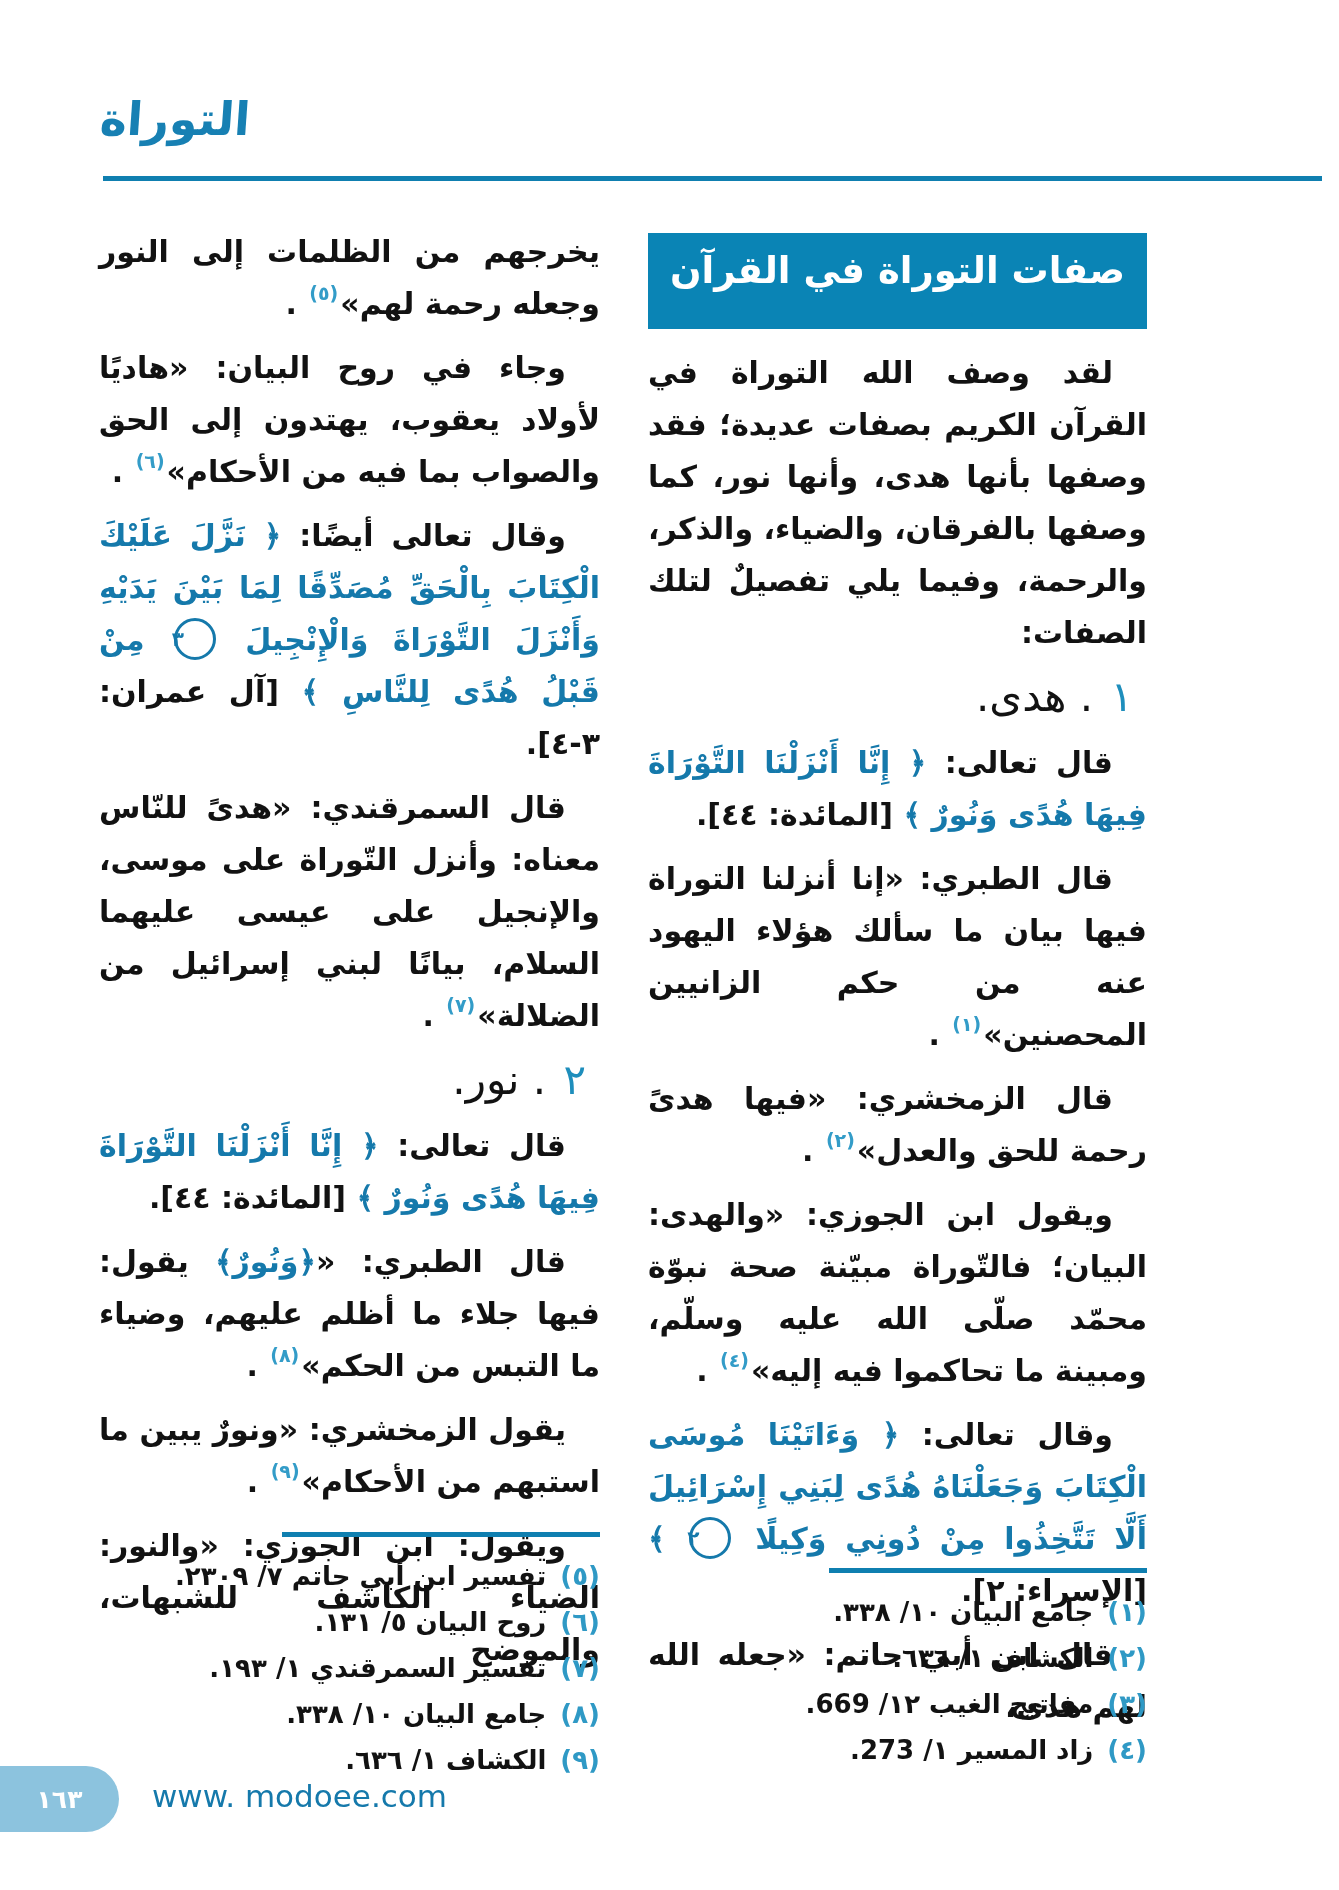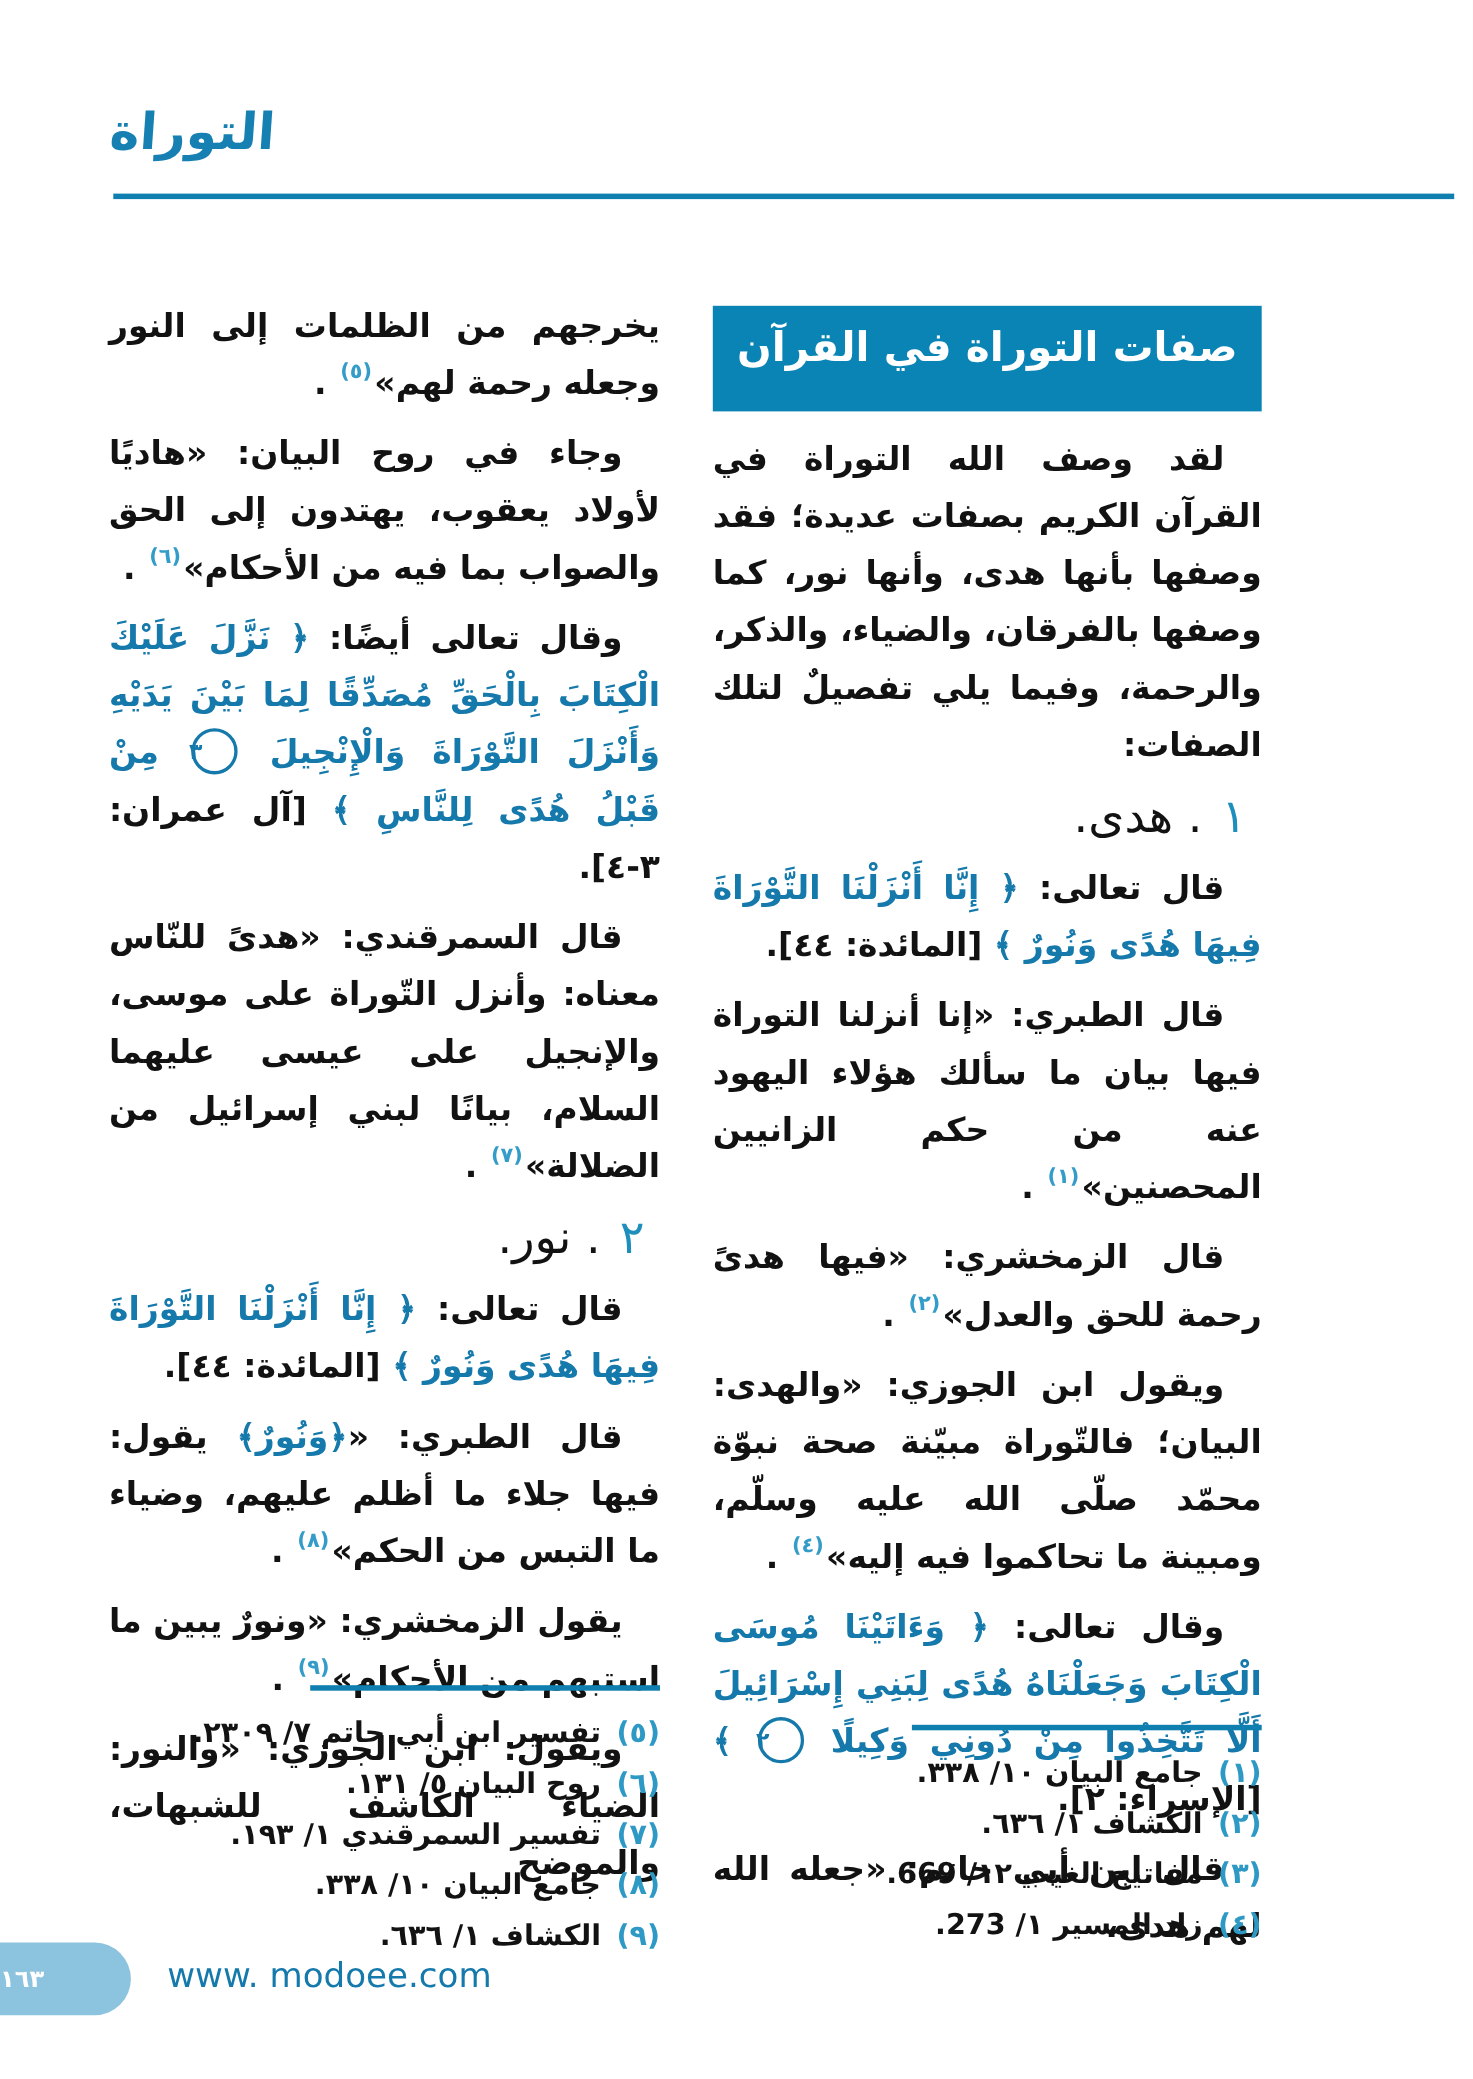--- a/index.html
+++ b/index.html
@@ -18,21 +18,21 @@
     font-size:46px;font-weight:bold;
     color:#1780b3;
     line-height:1;
     transform:skewX(-4deg);
   }
   .hdr-rule{
     position:absolute;left:103px;top:176px;
     width:1219px;height:5px;background:#0f7fb0;
   }
   
-  .col{position:absolute;color:#121212;margin-top:45px;}
+  .col{position:absolute;color:#121212;}
   .col-right{left:648px;top:233px;width:499px;}
   .col-left{left:99px;top:226px;width:501px;}
   .section-box{
     background:#0a84b5;
     color:#ffffff;
     text-align:center;
     font-size:37px;font-weight:bold;
     height:96px;line-height:76px;
     margin-bottom:18px;
   }
@@ -86,22 +86,22 @@
   }
   .fn-num{color:#2f99c5;flex:0 0 auto;}
   .fn-text{flex:1 1 auto;}
   
   .badge{
     position:absolute;left:0;top:1766px;
     width:119px;height:66px;
     background:#8cc3de;
     border-radius:0 36px 36px 0;
     color:#ffffff;
-    display:flex;align-items:center;justify-content:flex-end;
-    font-size:22px;font-weight:bold;
+    display:flex;align-items:center;justify-content:center;
+    font-size:25px;font-weight:bold;
   }
   .site{
     position:absolute;left:152px;top:1778px;
     direction:ltr;
     color:#1579ab;
     font-size:31px;font-weight:normal;
   }
 </style>
 </head>
 <body>

